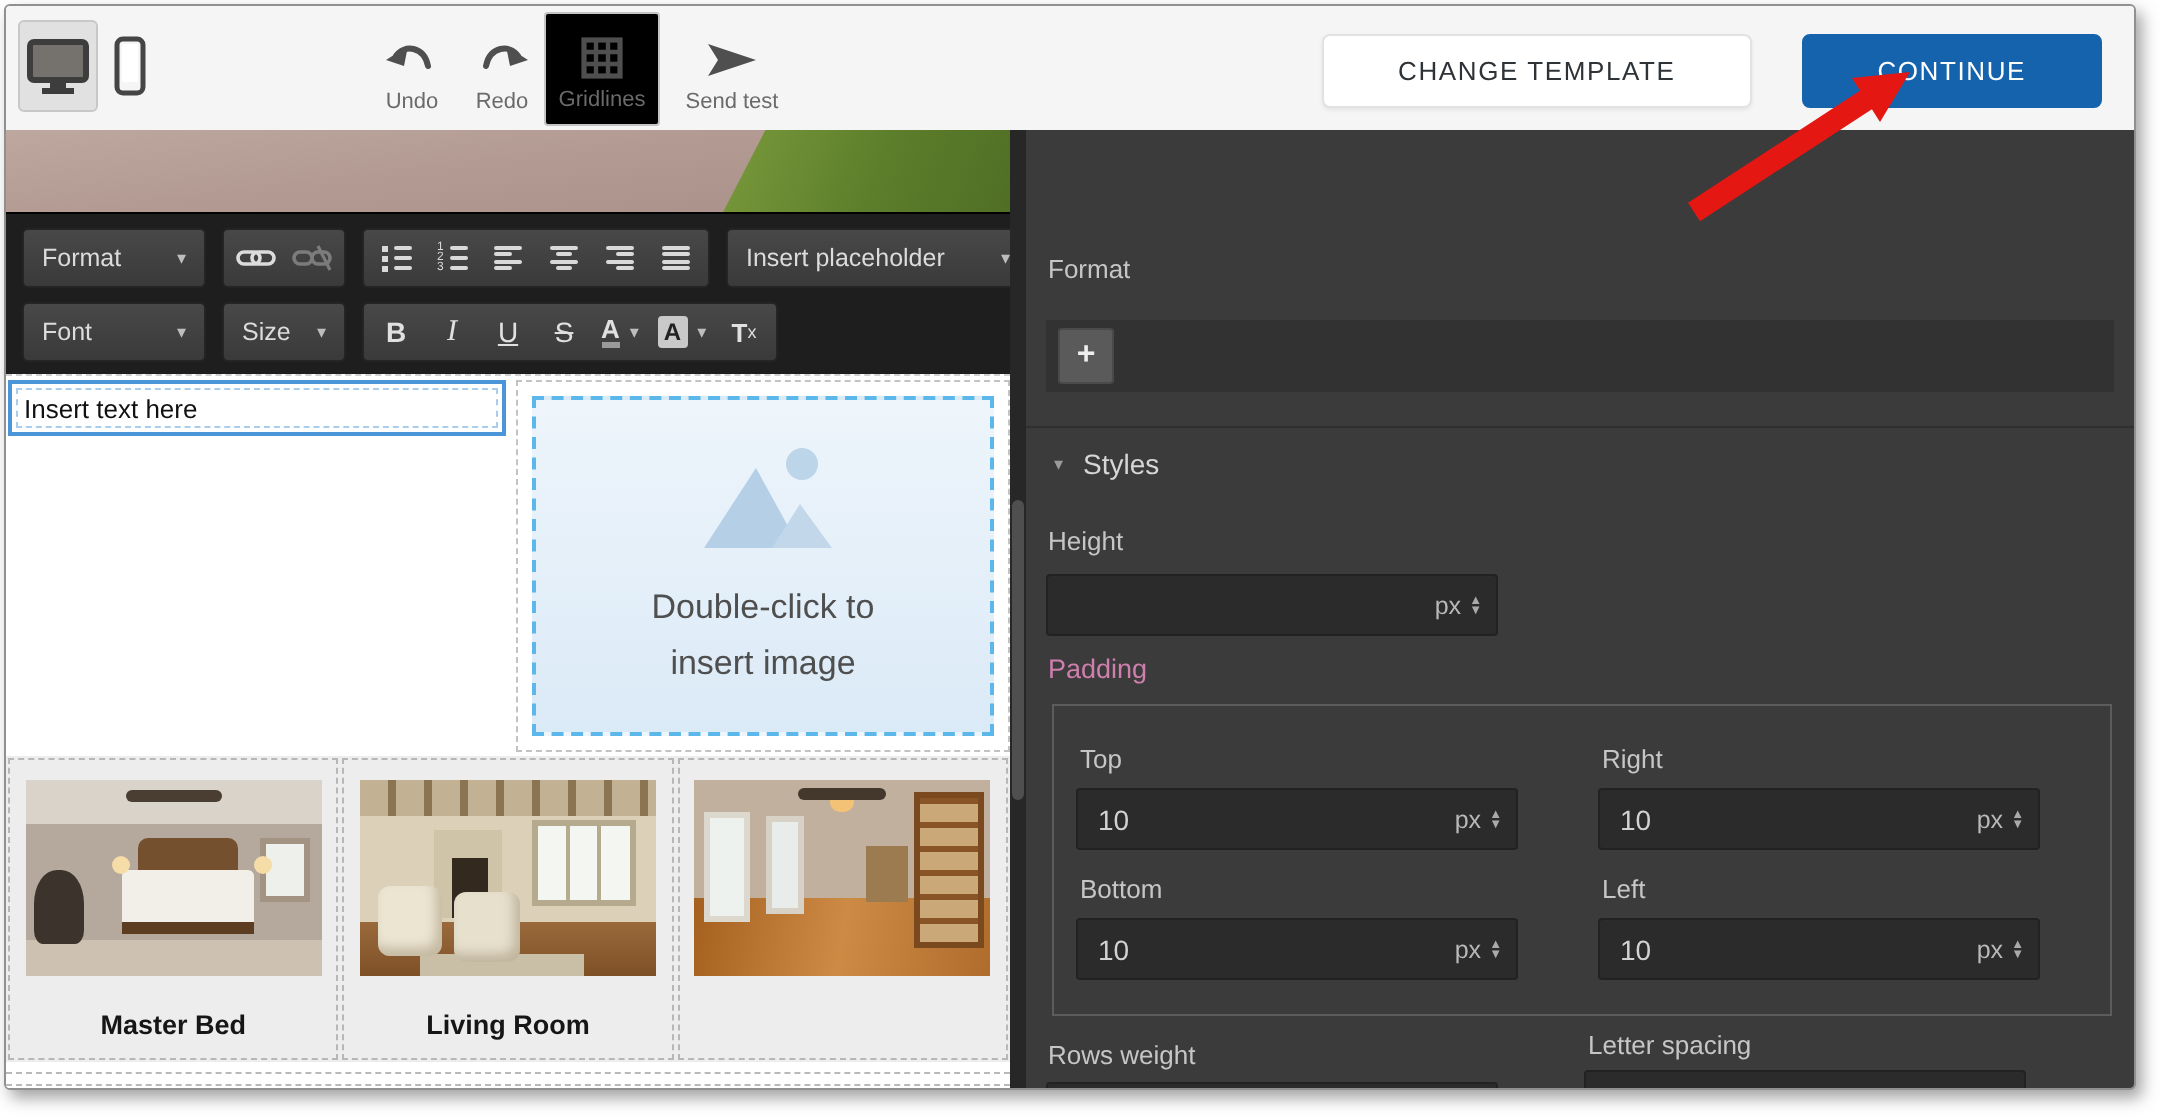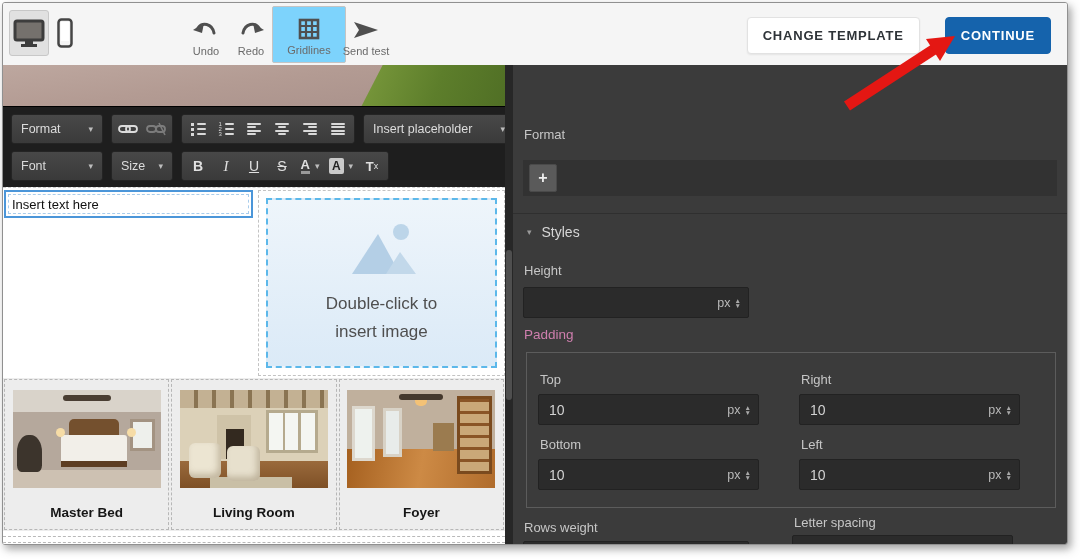--- a/index.html
+++ b/index.html
@@ -12,25 +12,25 @@
   .header { position:absolute; left:0; top:0; width:1066px; height:62px; background:#f5f5f5; }
   .dev-btn { position:absolute; top:7px; height:46px; border:0; background:transparent; cursor:pointer;
     display:flex; align-items:center; justify-content:center; }
   .dev-desktop { left:6px; width:40px; background:#e1e1e1; border:1px solid #c8c8c8; border-radius:3px; }
   .dev-mobile { left:50px; width:24px; }
   .tool { position:absolute; top:4px; height:56px; display:flex; flex-direction:column;
     align-items:center; justify-content:center; cursor:pointer; }
   .tool .ticon { height:28px; display:flex; align-items:flex-end; }
   .tool .tlabel { font-size:11px; color:#6a6a6a; margin-top:3px; white-space:nowrap; }
   .t-undo{left:180px;width:46px} .t-redo{left:228px;width:40px}
-  .t-grid{left:269px;width:74px;background:#7dd3fc;border:1px solid #c4c4c4;border-radius:2px;top:3px;height:57px}
+  .t-grid{left:269px;width:58px;background:#000000;border:1px solid #c4c4c4;border-radius:2px;top:3px;height:57px}
   .t-send{left:332px;width:62px} .t-prev{left:398px;width:56px}
   .actions { position:absolute; right:18px; top:14px; display:flex; gap:25px; }
-  .btn { height:37px; border-radius:4px; font-size:13px; font-weight:bold; letter-spacing:.8px;
-    padding:0 15px; cursor:pointer; font-family:"Liberation Sans",sans-serif;text-align:right; }
+  .btn { height:37px; border-radius:4px; font-size:13px; font-weight:normal; letter-spacing:.8px;
+    padding:0 37px; cursor:pointer; font-family:"Liberation Sans",sans-serif;text-align:right; }
   .btn.ghost { background:#fff; border:1px solid #e2e2e2; color:#2e3338; box-shadow:0 1px 2px rgba(0,0,0,.07); }
   .btn.primary { background:#1563ac; border:1px solid #1563ac; color:#fff; }
 
   
   .canvas { position:absolute; left:0; top:62px; width:502px; height:481px; background:#fff; overflow:hidden; }
   .photo-strip { position:absolute; left:0; top:0; width:502px; height:41px;
     background:linear-gradient(173deg,#bda79f 0%,#b39b93 45%,#a8908a 100%); }
   .grass { position:absolute; right:0; top:0; width:151px; height:100%;
     background:linear-gradient(110deg,#7d9c3e,#5d7e2b 55%,#506f25);
     clip-path:polygon(19% 0,100% 0,100% 100%,5% 100%); }
@@ -404,21 +404,20 @@
         <div class="gcell">
           <div class="photo p-foy">
             <div class="floor"></div>
               <div class="w1"></div>
               <div class="w2"></div>
               <div class="stair"></div>
             <div class="door"></div>
               <div class="fan"></div>
               <div class="lite"></div>
           </div>
-          <div class="glabel">Foyer</div>
         </div>
       </div>
       <div class="dashA"></div>
       <div class="dashB"></div>
     </div>
   </div>
 
   <div class="scroll-strip">
     <div class="scroll-thumb"></div>
   </div>

